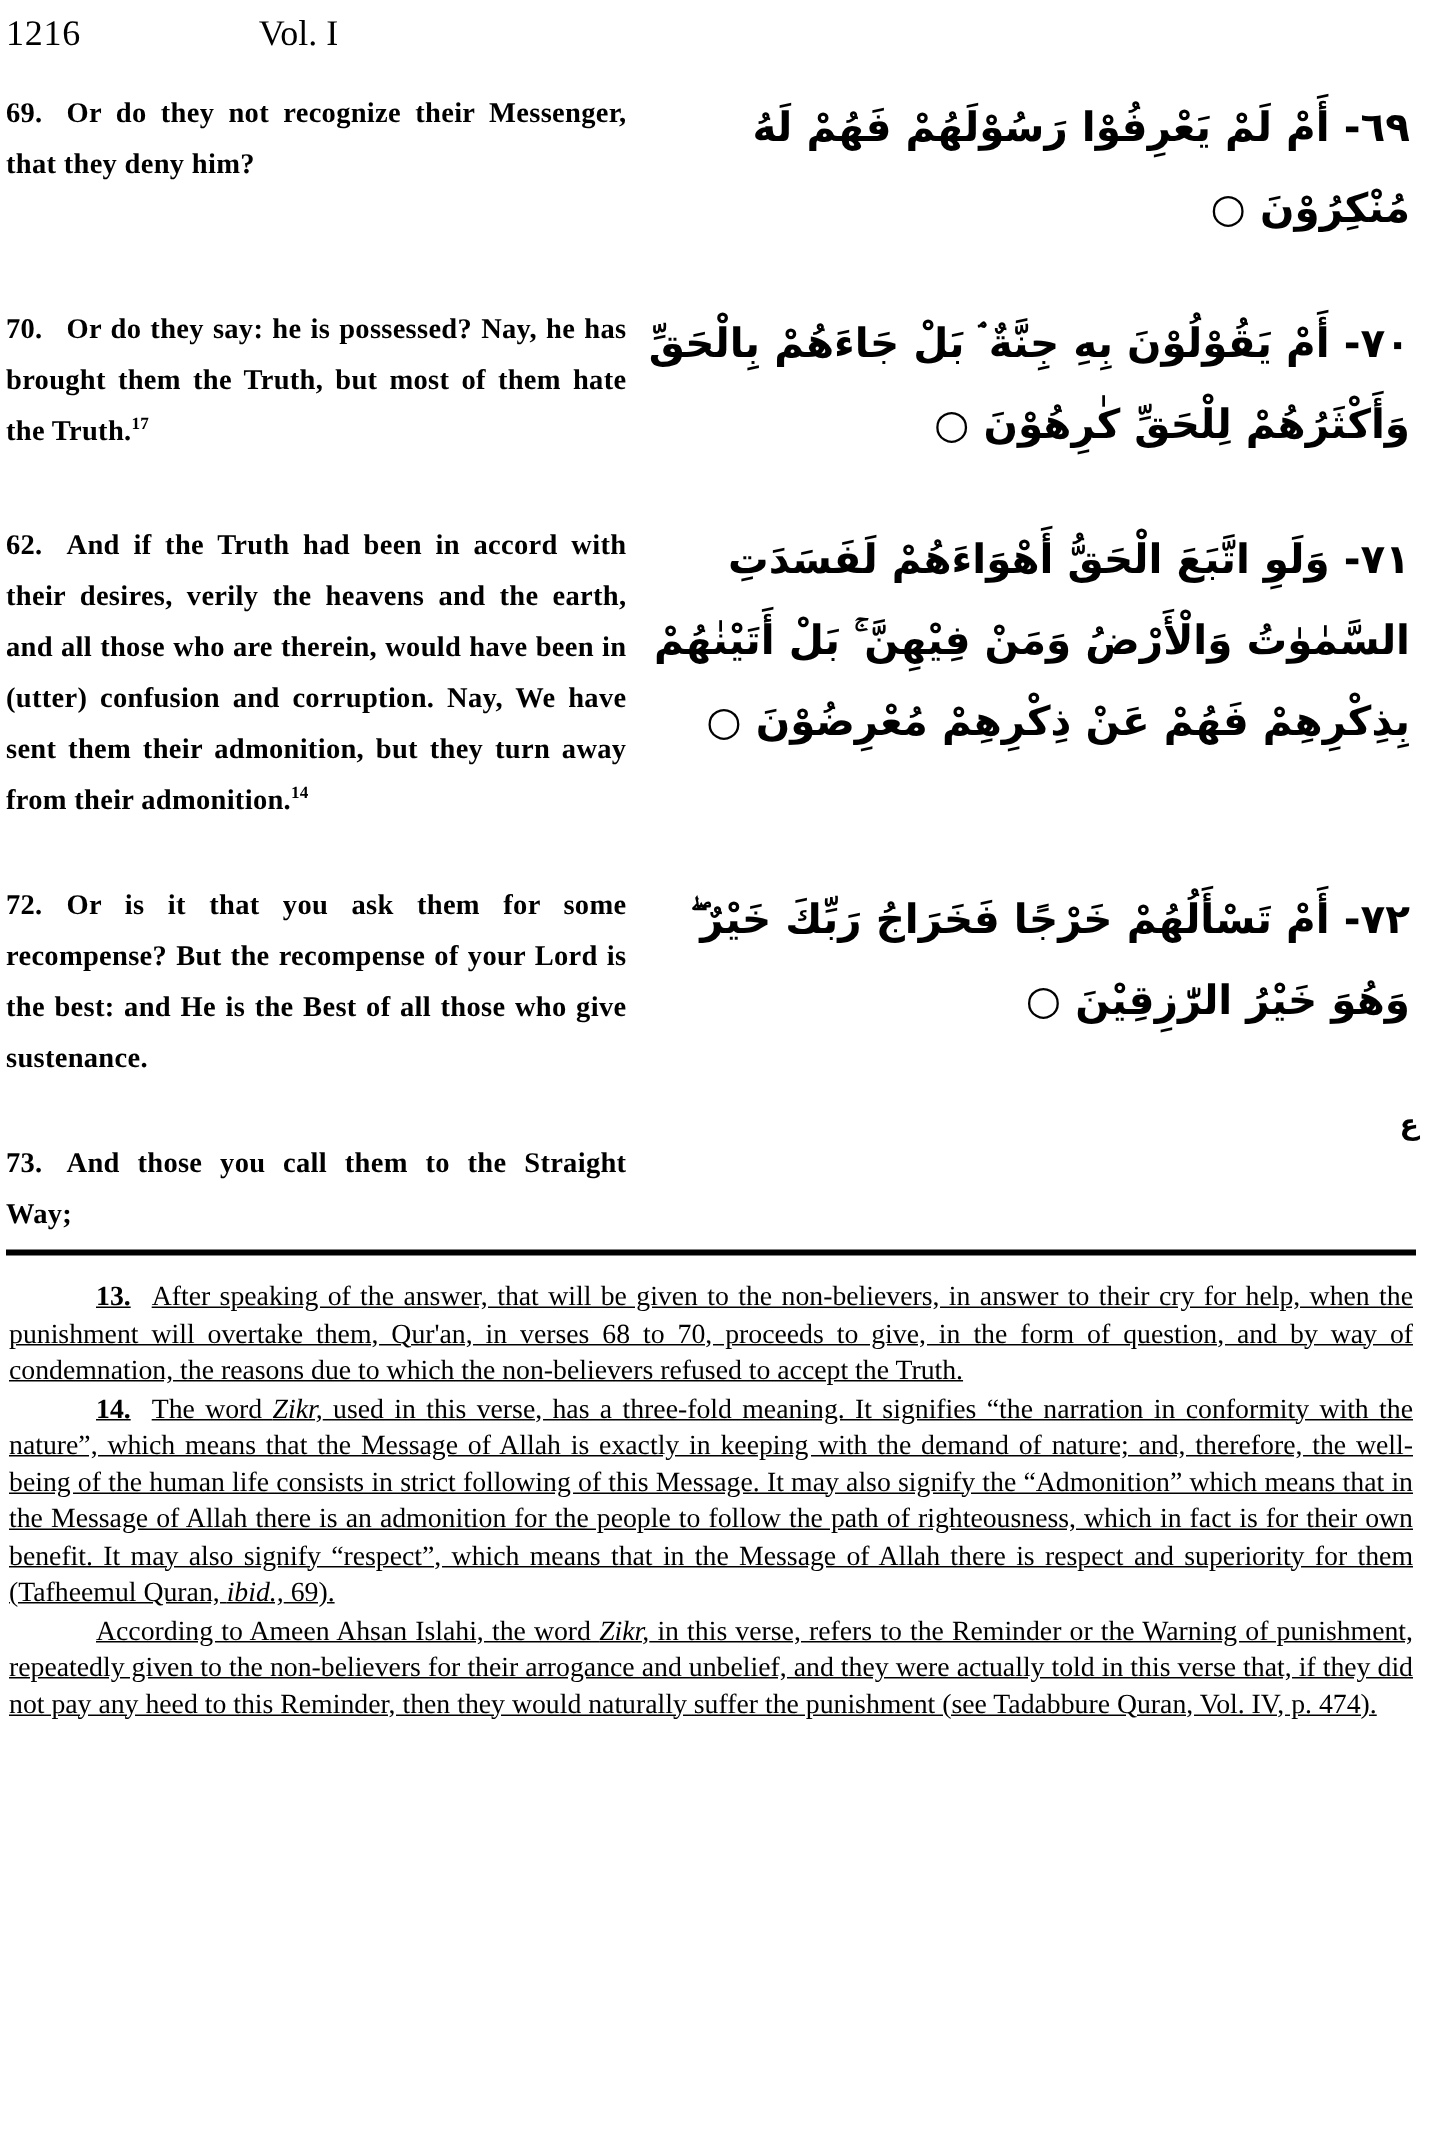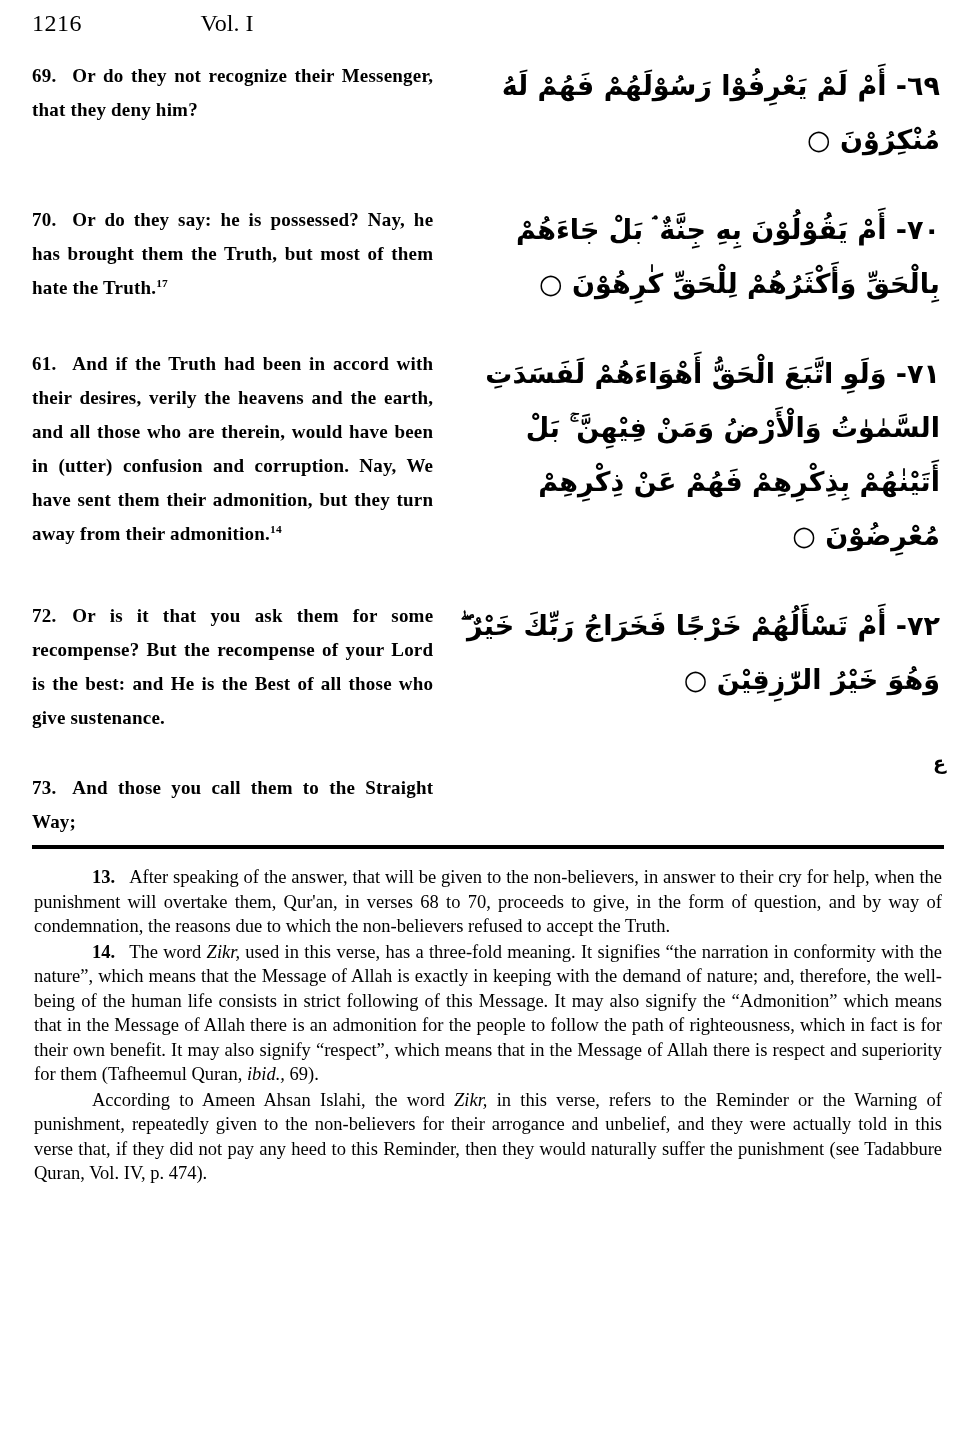--- a/index.html
+++ b/index.html
@@ -1,21 +1,21 @@
 <!DOCTYPE html>
 <html><head>
 <meta charset="utf-8">
 <style>
   * { margin:0; padding:0; box-sizing:border-box; }
   html,body { background:#ffffff; }
   body {
     width:960px; height:1430px; overflow:hidden;
     color:#000; font-family:"Liberation Serif", serif;
   }
-  .page { padding:10px 16px 0 32px; }
+  .page { padding:10px 16px 0 4px; }
 
   
   .header { display:flex; align-items:baseline; }
   .header .pageno { width:130px; font-size:24px; letter-spacing:0.5px; }
   .header .title  { flex:1; text-align:center; font-style:italic; font-size:26px; }
   .header .vol    { width:130px; text-align:center; font-size:24px; }
 
   
   .verses { padding-top:22px; }
   .verse-row { display:flex; align-items:flex-start; margin-bottom:36px; position:relative; }
@@ -36,20 +36,21 @@
     font-family:"DejaVu Sans", sans-serif; font-size:19px; font-weight:bold;
   }
 
   
   .rule { border:none; border-top:4px solid #000; margin:6px 0 0 0; }
 
   
   .footnotes {
     padding:16px 2px 0 2px; font-size:18.5px; line-height:24.5px;
     text-align:justify;
+    text-decoration:underline;
   }
   .footnotes p { text-indent:58px; margin-bottom:1px; }
   .footnotes .fnum { font-weight:bold; margin-right:14px; }
 </style>
 </head>
 <body>
 
 <div class="page">
 
   <div class="header">
@@ -68,21 +69,21 @@
 
     <div class="verse-row">
       <div class="v-eng">
         <span class="vnum">70.</span><span>Or do they say: he is possessed? Nay, he has brought them the Truth, but most of them hate the Truth.</span><sup>17</sup>
       </div>
       <div class="v-ar">٧٠- أَمْ يَقُوْلُوْنَ بِهِ جِنَّةٌ ۘ بَلْ جَاءَهُمْ بِالْحَقِّ وَأَكْثَرُهُمْ لِلْحَقِّ كٰرِهُوْنَ ○</div>
     </div>
 
     <div class="verse-row">
       <div class="v-eng">
-        <span class="vnum">61.</span><span>And if the Truth had been in accord with their desires, verily the heavens and the earth, and all those who are therein, would have been in (utter) confusion and corruption. Nay, We have sent them their admonition, but they turn away from their admonition.</span><sup>14</sup>
+        <span class="vnum">62.</span><span>And if the Truth had been in accord with their desires, verily the heavens and the earth, and all those who are therein, would have been in (utter) confusion and corruption. Nay, We have sent them their admonition, but they turn away from their admonition.</span><sup>14</sup>
       </div>
       <div class="v-ar">٧١- وَلَوِ اتَّبَعَ الْحَقُّ أَهْوَاءَهُمْ لَفَسَدَتِ السَّمٰوٰتُ وَالْأَرْضُ وَمَنْ فِيْهِنَّ ۚ بَلْ أَتَيْنٰهُمْ بِذِكْرِهِمْ فَهُمْ عَنْ ذِكْرِهِمْ مُعْرِضُوْنَ ○</div>
     </div>
 
     <div class="verse-row">
       <div class="v-eng">
         <span class="vnum">72.</span><span>Or is it that you ask them for some recompense? But the recompense of your Lord is the best: and He is the Best of all those who give sustenance.</span><sup></sup>
       </div>
       <div class="v-ar">٧٢- أَمْ تَسْأَلُهُمْ خَرْجًا فَخَرَاجُ رَبِّكَ خَيْرٌ ۖ وَهُوَ خَيْرُ الرّٰزِقِيْنَ ○</div>
     </div>

